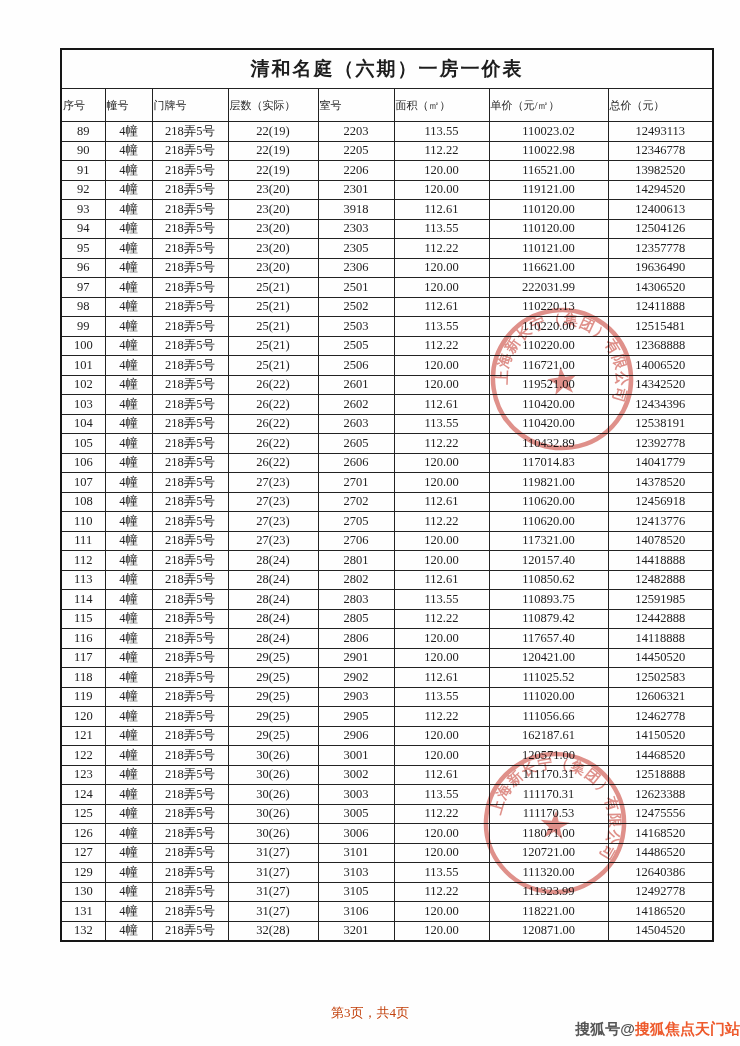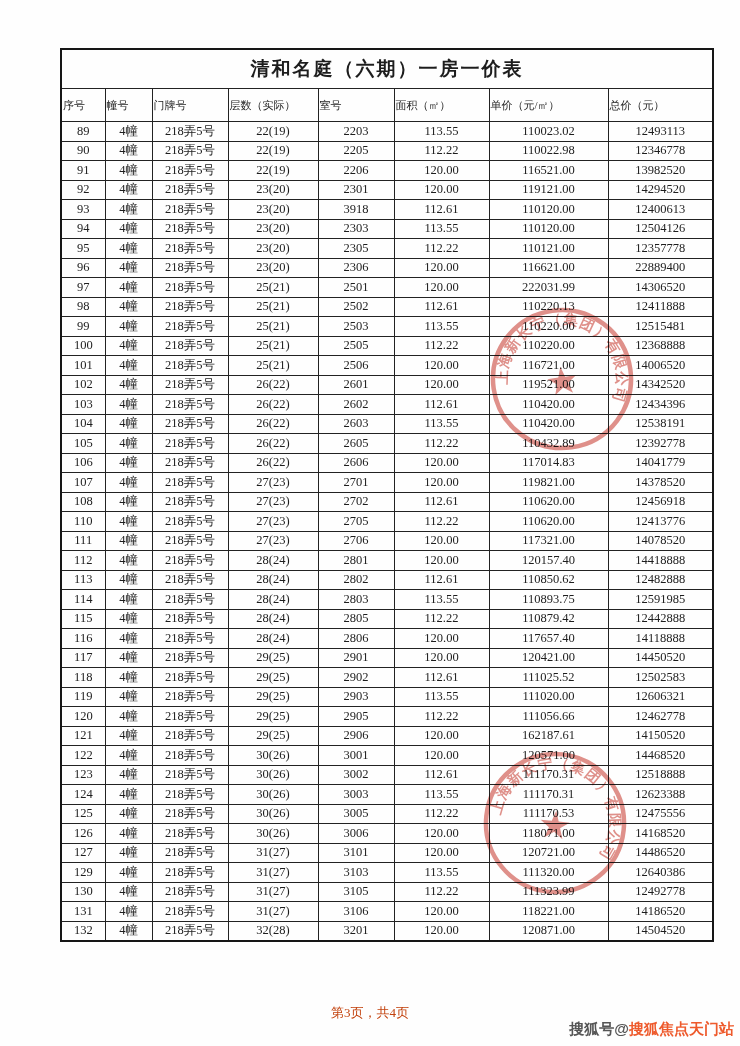--- a/index.html
+++ b/index.html
@@ -60,21 +60,21 @@
     position: absolute;
     left: 0;
     right: 0;
     top: 1004px;
     text-align: center;
     font-size: 13px;
     color: #c2410c;
   }
   .watermark {
     position: absolute;
-    right: 6px;
+    right: 0;
     top: 1020px;
     font-size: 15px;
     font-weight: bold;
     font-family: "Liberation Sans", sans-serif;
     white-space: nowrap;
   }
   .watermark .wm-prefix { color: #555555; }
   .watermark .wm-name   { color: #ee5a2c; }
   svg.stamp {
     position: absolute;
@@ -187,21 +187,21 @@
           <td>12357778</td>
         </tr>
         <tr>
           <td>96</td>
           <td>4幢</td>
           <td>218弄5号</td>
           <td>23(20)</td>
           <td>2306</td>
           <td>120.00</td>
           <td>116621.00</td>
-          <td>22889400</td>
+          <td>19636490</td>
         </tr>
         <tr>
           <td>97</td>
           <td>4幢</td>
           <td>218弄5号</td>
           <td>25(21)</td>
           <td>2501</td>
           <td>120.00</td>
           <td>222031.99</td>
           <td>14306520</td>

